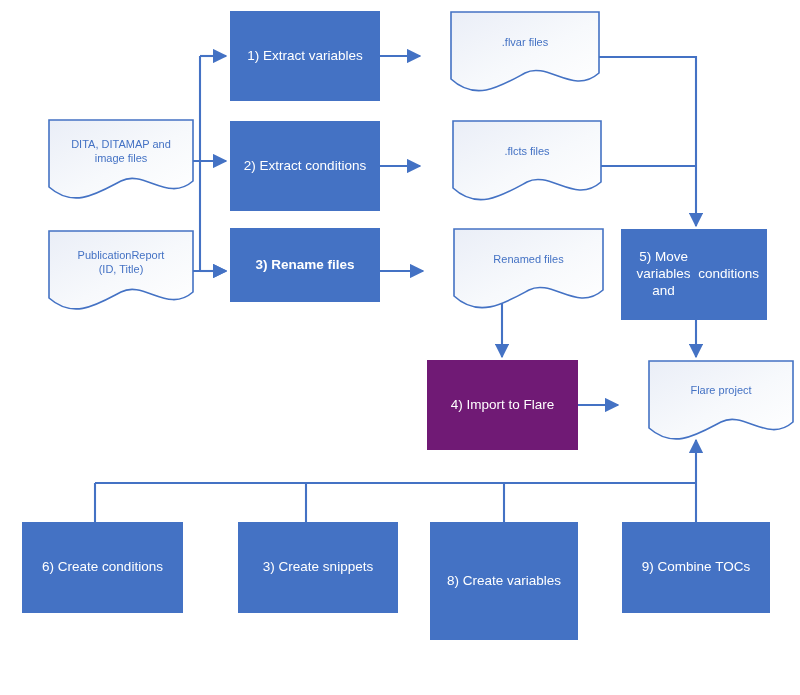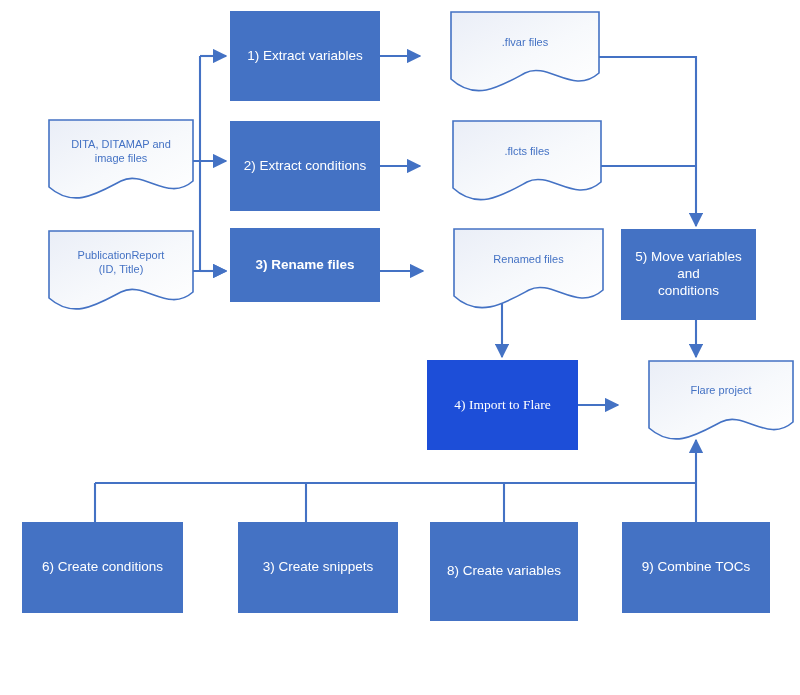--- a/index.html
+++ b/index.html
@@ -34,21 +34,21 @@
     justify-content: center;
     text-align: center;
     line-height: 1.25;
   }
   .process {
     color: #ffffff;
     font-size: 13.5px;
     padding: 8px 8px;
   }
   .process.blue  { background: #4472c4; }
-  .process.orange{ background: #1d4ed8; font-family: Liberation Serif, serif; }
+  .process.orange{ background: #701a75; }
 
   .doc {
     color: #4472c4;
     font-size: 11px;
     margin-left: 26px;
   }
   .doc .doc-svg {
     position: absolute;
     left: 0;
     top: 0;
@@ -171,38 +171,38 @@
   </div>
 
   <div class="node process blue" style="left:230px; top:121px; width:150px; height:90px;">
     <span>2) Extract conditions</span>
   </div>
 
   <div class="node process blue" style="left:230px; top:228px; width:150px; height:74px;font-weight:bold;">
     <span>3) Rename files</span>
   </div>
 
-  <div class="node process blue" style="left:621px; top:229px; width:135px; height:91px; flex-direction:column;">
+  <div class="node process blue" style="left:621px; top:229px; width:146px; height:91px; flex-direction:row;justify-content:space-between;">
     <span>5) Move variables and</span>
     <span>conditions</span>
   </div>
 
   <div class="node process orange" style="left:427px; top:360px; width:151px; height:90px;">
     <span>4) Import to Flare</span>
   </div>
 
   <div class="node process blue" style="left:22px; top:522px; width:161px; height:91px;">
     <span>6) Create conditions</span>
   </div>
 
   <div class="node process blue" style="left:238px; top:522px; width:160px; height:91px;">
     <span>3) Create snippets</span>
   </div>
 
-  <div class="node process blue" style="left:430px; top:522px; width:148px; height:99px;">
+  <div class="node process blue" style="left:430px; top:522px; width:148px; height:118px;">
     <span>8) Create variables</span>
   </div>
 
   <div class="node process blue" style="left:622px; top:522px; width:148px; height:91px;">
     <span>9) Combine TOCs</span>
   </div>
 
 </div>
 
 </body></html>

